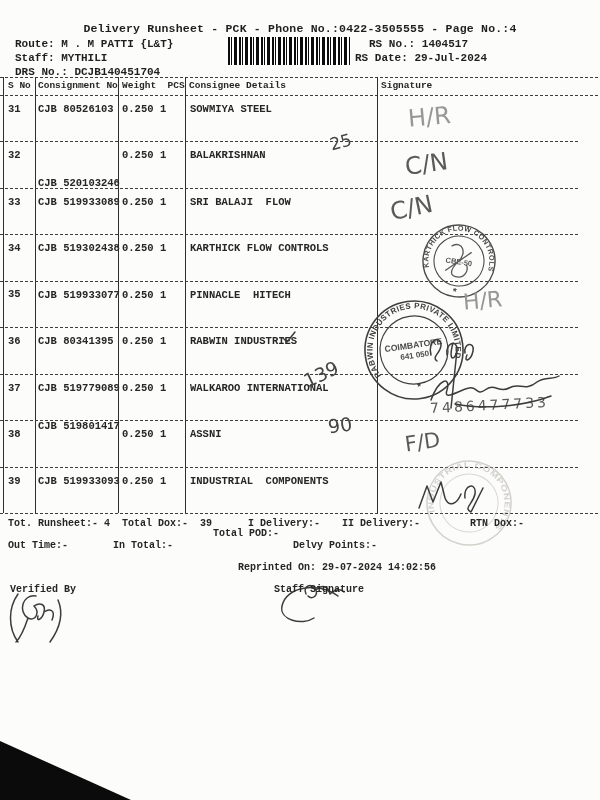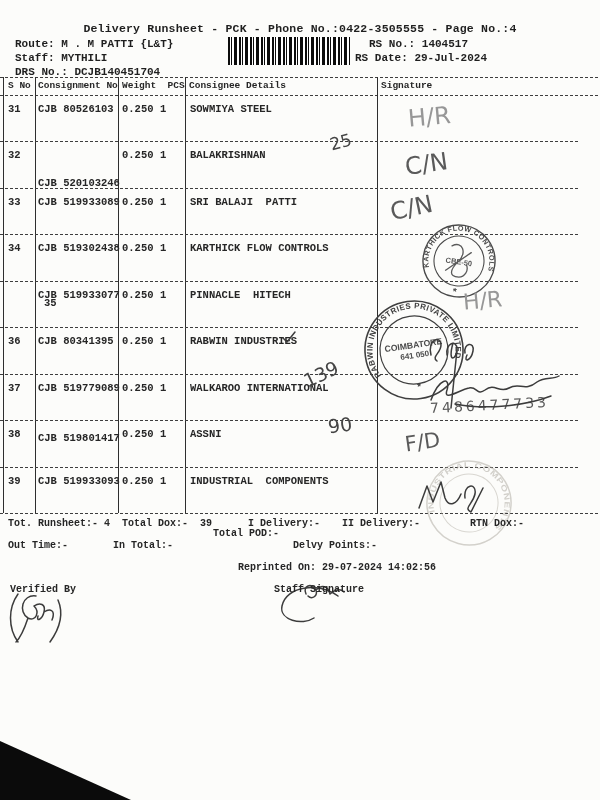--- a/index.html
+++ b/index.html
@@ -80,33 +80,33 @@
         <span class="abs printed t" style="left: 122px; top: 9px;">0.250</span>
         <span class="abs printed t" style="left: 160px; top: 9px;">1</span>
         <span class="abs printed t" style="left: 190px; top: 9px;">BALAKRISHNAN</span>
       </div>
       <div class="abs" style="left: 0px; top: 188px;">
         <div class="abs dash" style="top: 0px; left: 0px; width: 578px;"></div>
         <span class="abs printed t" style="left: 8px; top: 9px;">33</span>
         <span class="abs printed t" style="left: 38px; top: 9px;">CJB 519933089</span>
         <span class="abs printed t" style="left: 122px; top: 9px;">0.250</span>
         <span class="abs printed t" style="left: 160px; top: 9px;">1</span>
-        <span class="abs printed t" style="left: 190px; top: 9px;">SRI BALAJI  PATTI</span>
+        <span class="abs printed t" style="left: 190px; top: 9px;">SRI BALAJI  FLOW</span>
       </div>
       <div class="abs" style="left: 0px; top: 234px;">
         <div class="abs dash" style="top: 0px; left: 0px; width: 578px;"></div>
         <span class="abs printed t" style="left: 8px; top: 9px;">34</span>
         <span class="abs printed t" style="left: 38px; top: 9px;">CJB 519302438</span>
         <span class="abs printed t" style="left: 122px; top: 9px;">0.250</span>
         <span class="abs printed t" style="left: 160px; top: 9px;">1</span>
         <span class="abs printed t" style="left: 190px; top: 9px;">KARTHICK FLOW CONTROLS</span>
       </div>
       <div class="abs" style="left: 0px; top: 281px;">
         <div class="abs dash" style="top: 0px; left: 0px; width: 578px;"></div>
-        <span class="abs printed t" style="left: 8px; top: 17px; margin-left: 36px;">35</span>
+        <span class="abs printed t" style="left: 8px; top: 8px;">35</span>
         <span class="abs printed t" style="left: 38px; top: 9px;">CJB 519933077</span>
         <span class="abs printed t" style="left: 122px; top: 9px;">0.250</span>
         <span class="abs printed t" style="left: 160px; top: 9px;">1</span>
         <span class="abs printed t" style="left: 190px; top: 9px;">PINNACLE  HITECH</span>
       </div>
       <div class="abs" style="left: 0px; top: 327px;">
         <div class="abs dash" style="top: 0px; left: 0px; width: 578px;"></div>
         <span class="abs printed t" style="left: 8px; top: 9px;">36</span>
         <span class="abs printed t" style="left: 38px; top: 9px;">CJB 80341395</span>
         <span class="abs printed t" style="left: 122px; top: 9px;">0.250</span>
@@ -117,21 +117,21 @@
         <div class="abs dash" style="top: 0px; left: 0px; width: 578px;"></div>
         <span class="abs printed t" style="left: 8px; top: 9px;">37</span>
         <span class="abs printed t" style="left: 38px; top: 9px;">CJB 519779089</span>
         <span class="abs printed t" style="left: 122px; top: 9px;">0.250</span>
         <span class="abs printed t" style="left: 160px; top: 9px;">1</span>
         <span class="abs printed t" style="left: 190px; top: 9px;">WALKAROO INTERNATIONAL</span>
       </div>
       <div class="abs" style="left: 0px; top: 420px;">
         <div class="abs dash" style="top: 0px; left: 0px; width: 578px;"></div>
         <span class="abs printed t" style="left: 8px; top: 9px;">38</span>
-        <span class="abs printed t" style="left: 38px; top: 13px;">CJB 519801417</span>
+        <span class="abs printed t" style="left: 38px; top: 1px;">CJB 519801417</span>
         <span class="abs printed t" style="left: 122px; top: 9px;">0.250</span>
         <span class="abs printed t" style="left: 160px; top: 9px;">1</span>
         <span class="abs printed t" style="left: 190px; top: 9px;">ASSNI</span>
       </div>
       <div class="abs" style="left: 0px; top: 467px;">
         <div class="abs dash" style="top: 0px; left: 0px; width: 578px;"></div>
         <span class="abs printed t" style="left: 8px; top: 9px;">39</span>
         <span class="abs printed t" style="left: 38px; top: 9px;">CJB 519933093</span>
         <span class="abs printed t" style="left: 122px; top: 9px;">0.250</span>
         <span class="abs printed t" style="left: 160px; top: 9px;">1</span>

